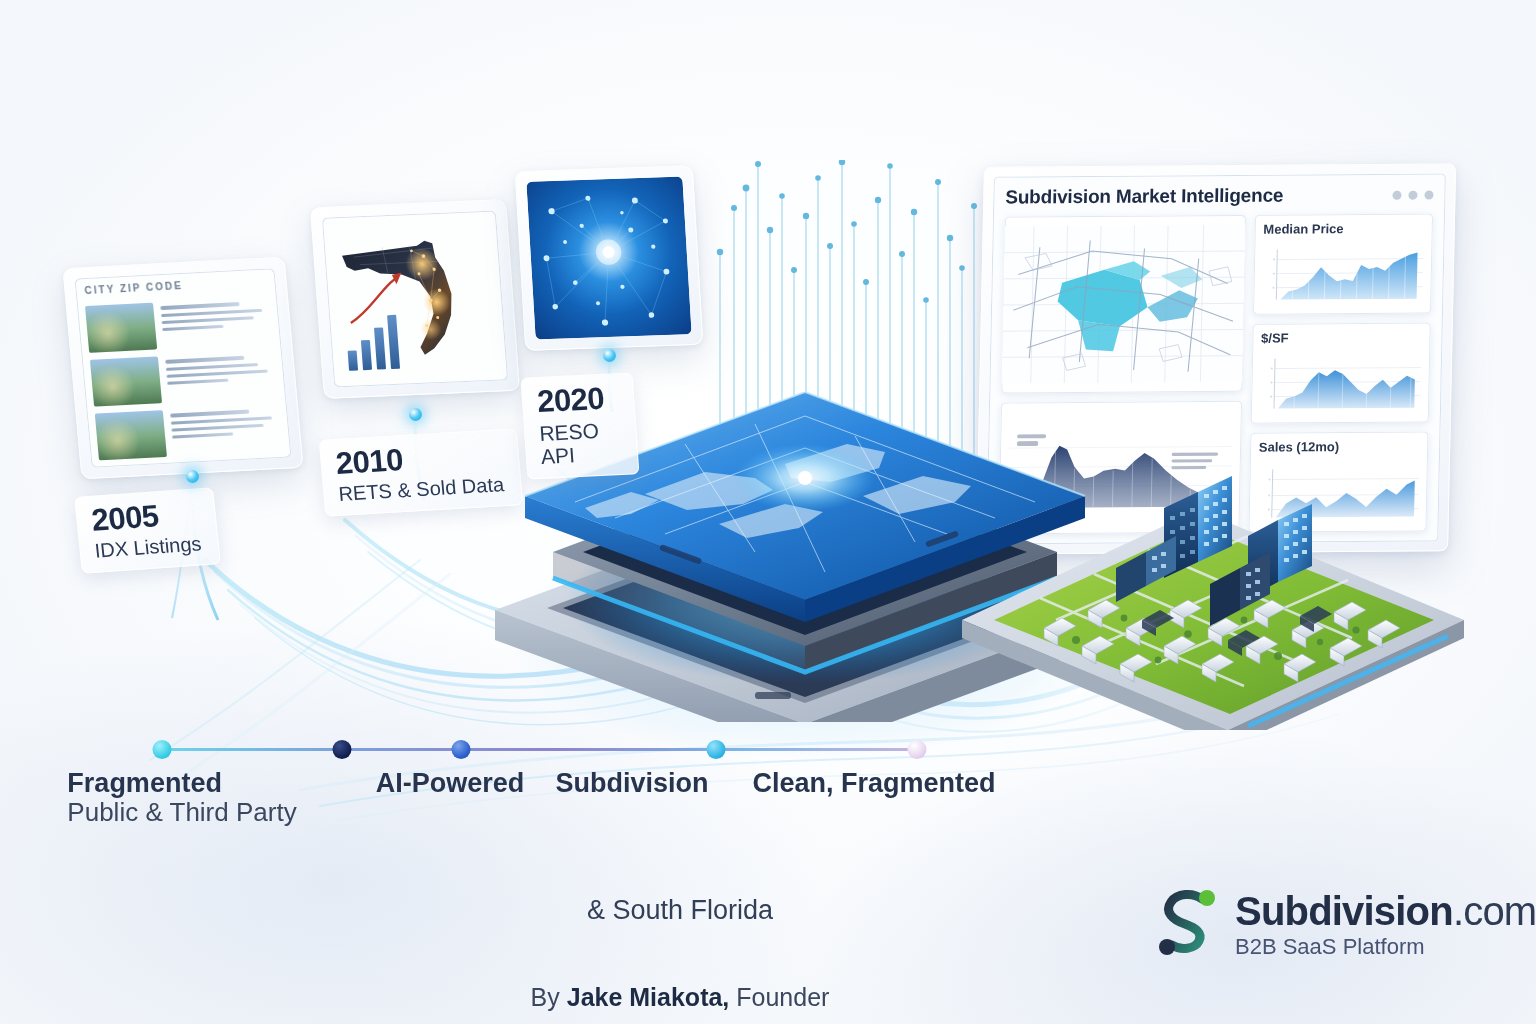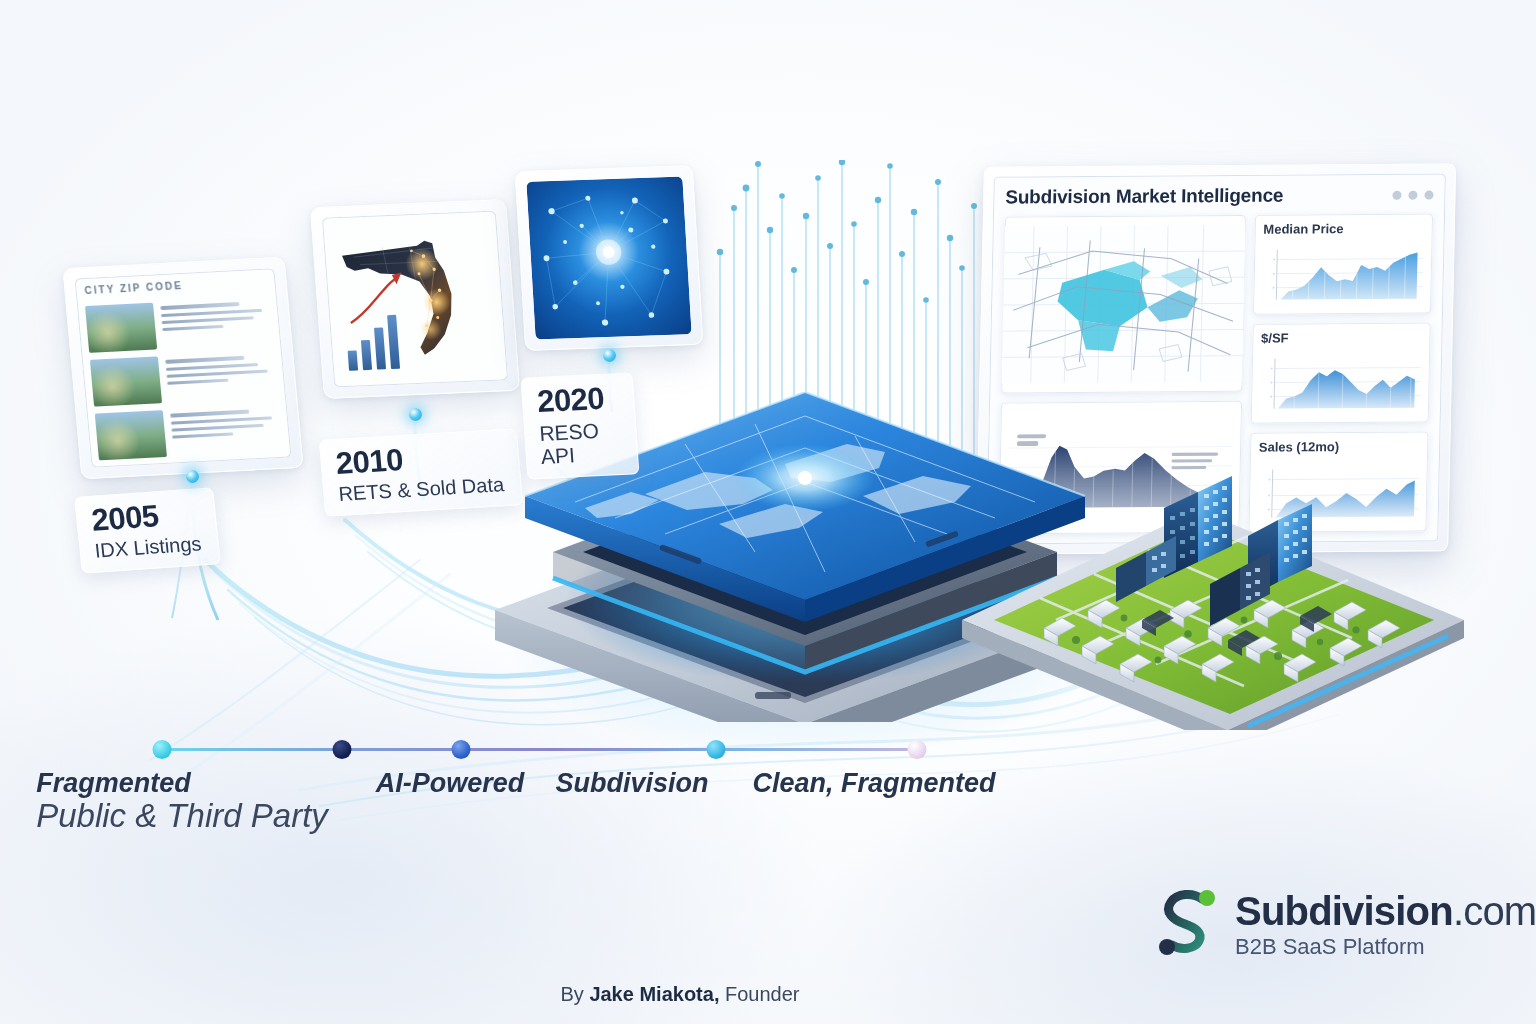--- a/index.html
+++ b/index.html
@@ -128,30 +128,30 @@
   .monitor-base{ position:absolute; left:1120px; top:578px; width:180px; height:14px; z-index:13;
     background:linear-gradient(180deg,#eef2f8,#d2dbe8); border-radius:4px; transform:skewX(-14deg);
     box-shadow:0 8px 16px rgba(120,140,175,.22);}
 
   
   #timeline{ position:absolute; left:0; top:728px; width:1536px; height:130px; z-index:35;}
   .tl-line{ position:absolute; left:160px; top:20px; width:760px; height:3px; border-radius:2px;
     background:linear-gradient(90deg,#57d0e8 0%,#6a8fd4 25%,#7b6fc4 52%,#6aa8e0 76%,#b9a8d8 100%);
     opacity:.85;}
   .tl-dot{ position:absolute; top:12px; width:19px; height:19px; border-radius:50%; transform:translateX(-50%);}
-  .tl-item{ position:absolute; top:40px; transform:translateX(-50%); text-align:left; white-space:nowrap;font-style:italic;}
+  .tl-item{ position:absolute; top:40px; transform:translateX(-50%); text-align:left; white-space:nowrap;}
   .tl-item .l1{ font-size:27px; font-weight:700; color:#27344e; line-height:1.12;}
-  .tl-item .l2{ font-size:33px; font-weight:400; color:#3a475f; line-height:1.12;}
+  .tl-item .l2{ font-size:26px; font-weight:400; color:#3a475f; line-height:1.12;}
   .tl-item .l2 b{ font-weight:700; color:#27344e;}
 
   
   .tagline{ position:absolute; left:180px; top:893px; width:1000px; text-align:center; z-index:38;
     font-size:27px; color:#333f57; line-height:1.28; font-weight:400;}
   .byline{ position:absolute; left:180px; top:983px; width:1000px; text-align:center; z-index:38;
-    font-size:20px; color:#3b475f;}
+    font-size:25px; color:#3b475f;}
   .byline b{ font-weight:700; color:#1e2b45;}
 
   
   #logo{ position:absolute; left:1155px; top:876px; width:350px; height:96px; z-index:38;
     display:flex; align-items:center; gap:14px;}
   .logo-mark{ width:66px; height:74px; flex:none; position:relative;}
   .logo-text .l-main{ font-size:40px; font-weight:700; color:#232f47; line-height:1; letter-spacing:-.8px;}
   .logo-text .l-main .tld{ font-weight:400; color:#2e3c56;}
   .logo-text .l-sub{ font-size:22px; color:#465372; margin-top:5px; line-height:1;}
 </style>
@@ -906,20 +906,21 @@
     <div class="tl-item" style="left:632px">
       <div class="l1">Subdivision</div>
     </div>
 
     <div class="tl-item" style="left:874px">
       <div class="l1">Clean, Fragmented</div>
     </div>
   </div>
 
   <div class="tagline">
+    <div>&amp; South Florida</div>
   </div>
   <div class="byline">
     <span>By </span><b>Jake Miakota,</b><span> Founder</span>
   </div>
 
   <div id="logo">
     <div class="logo-mark">
       <svg viewBox="0 0 66 74" style="width:100%;height:100%">
         <defs>
           <linearGradient id="sgrad" x1="0" y1="0" x2="1" y2="1">

